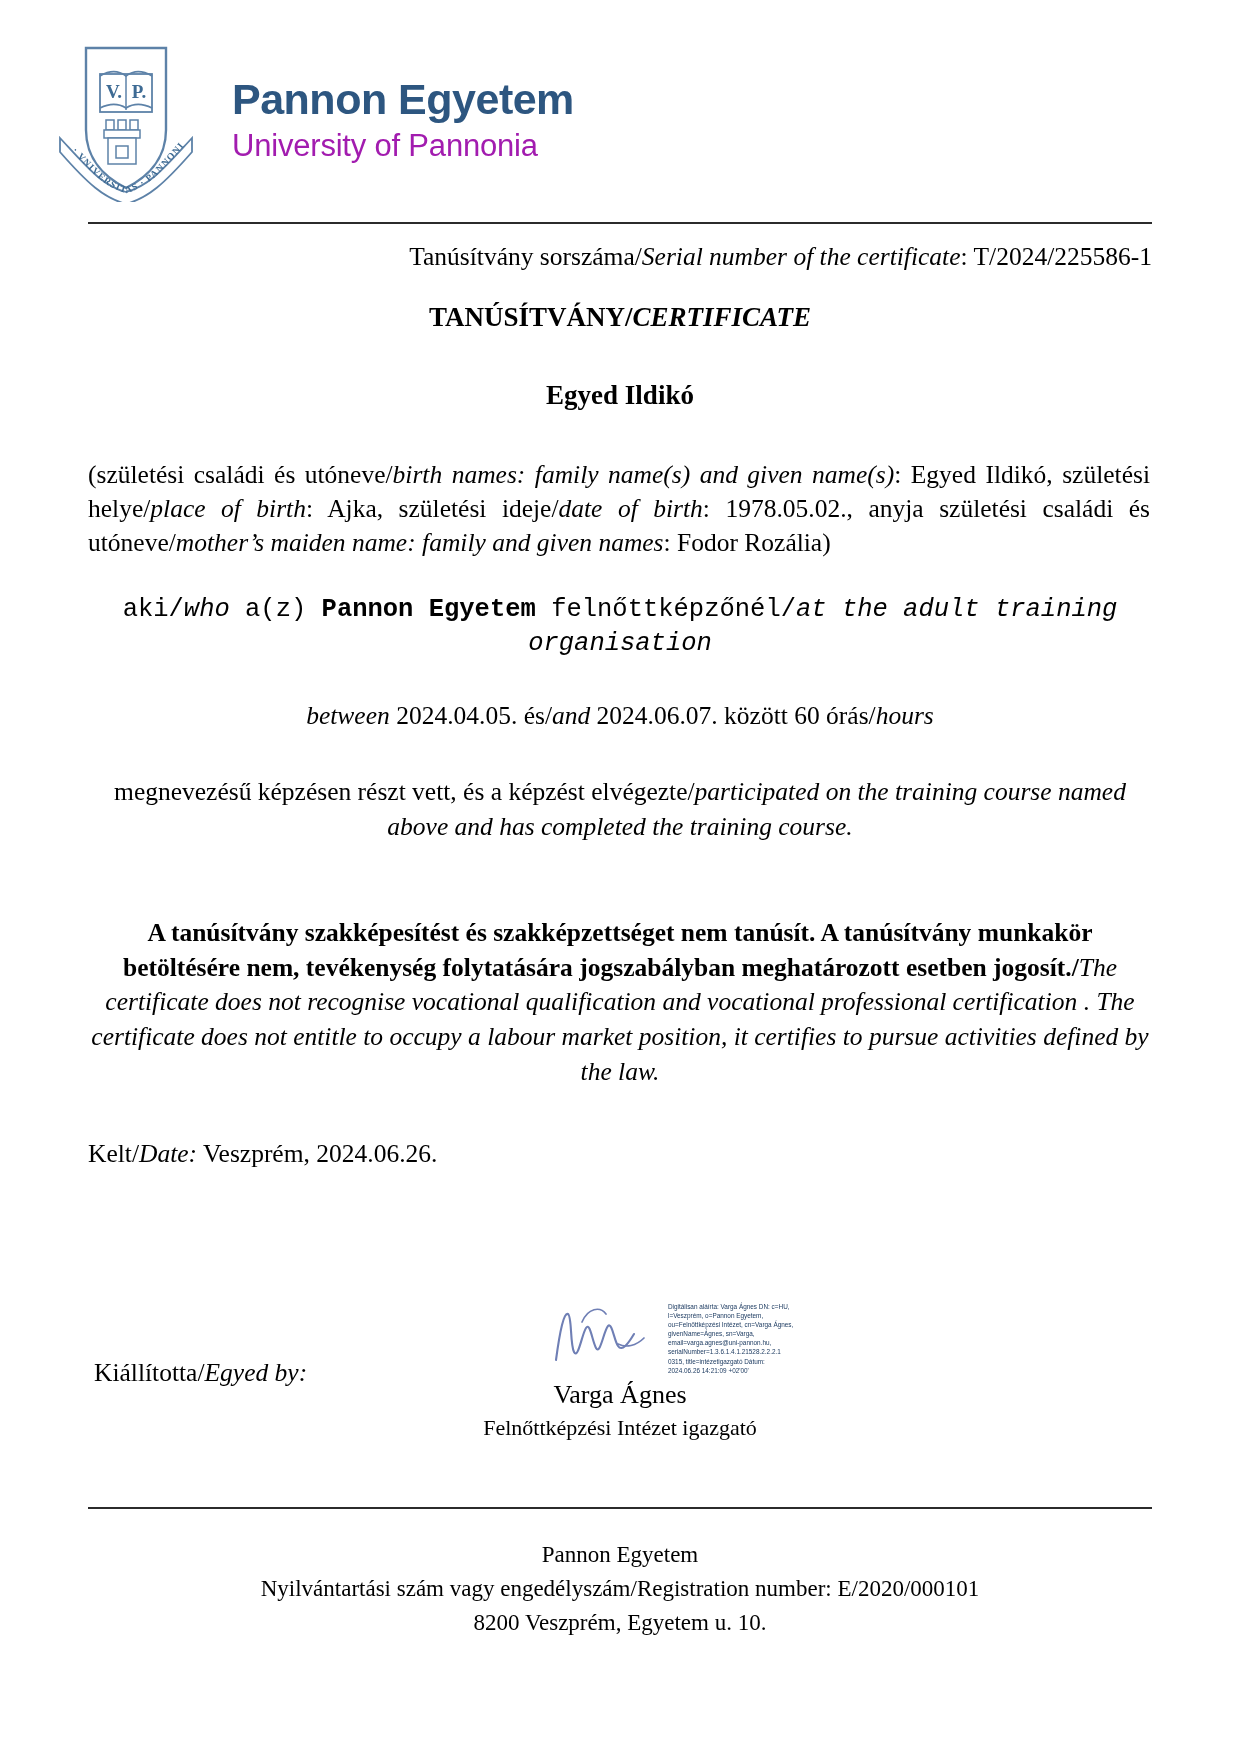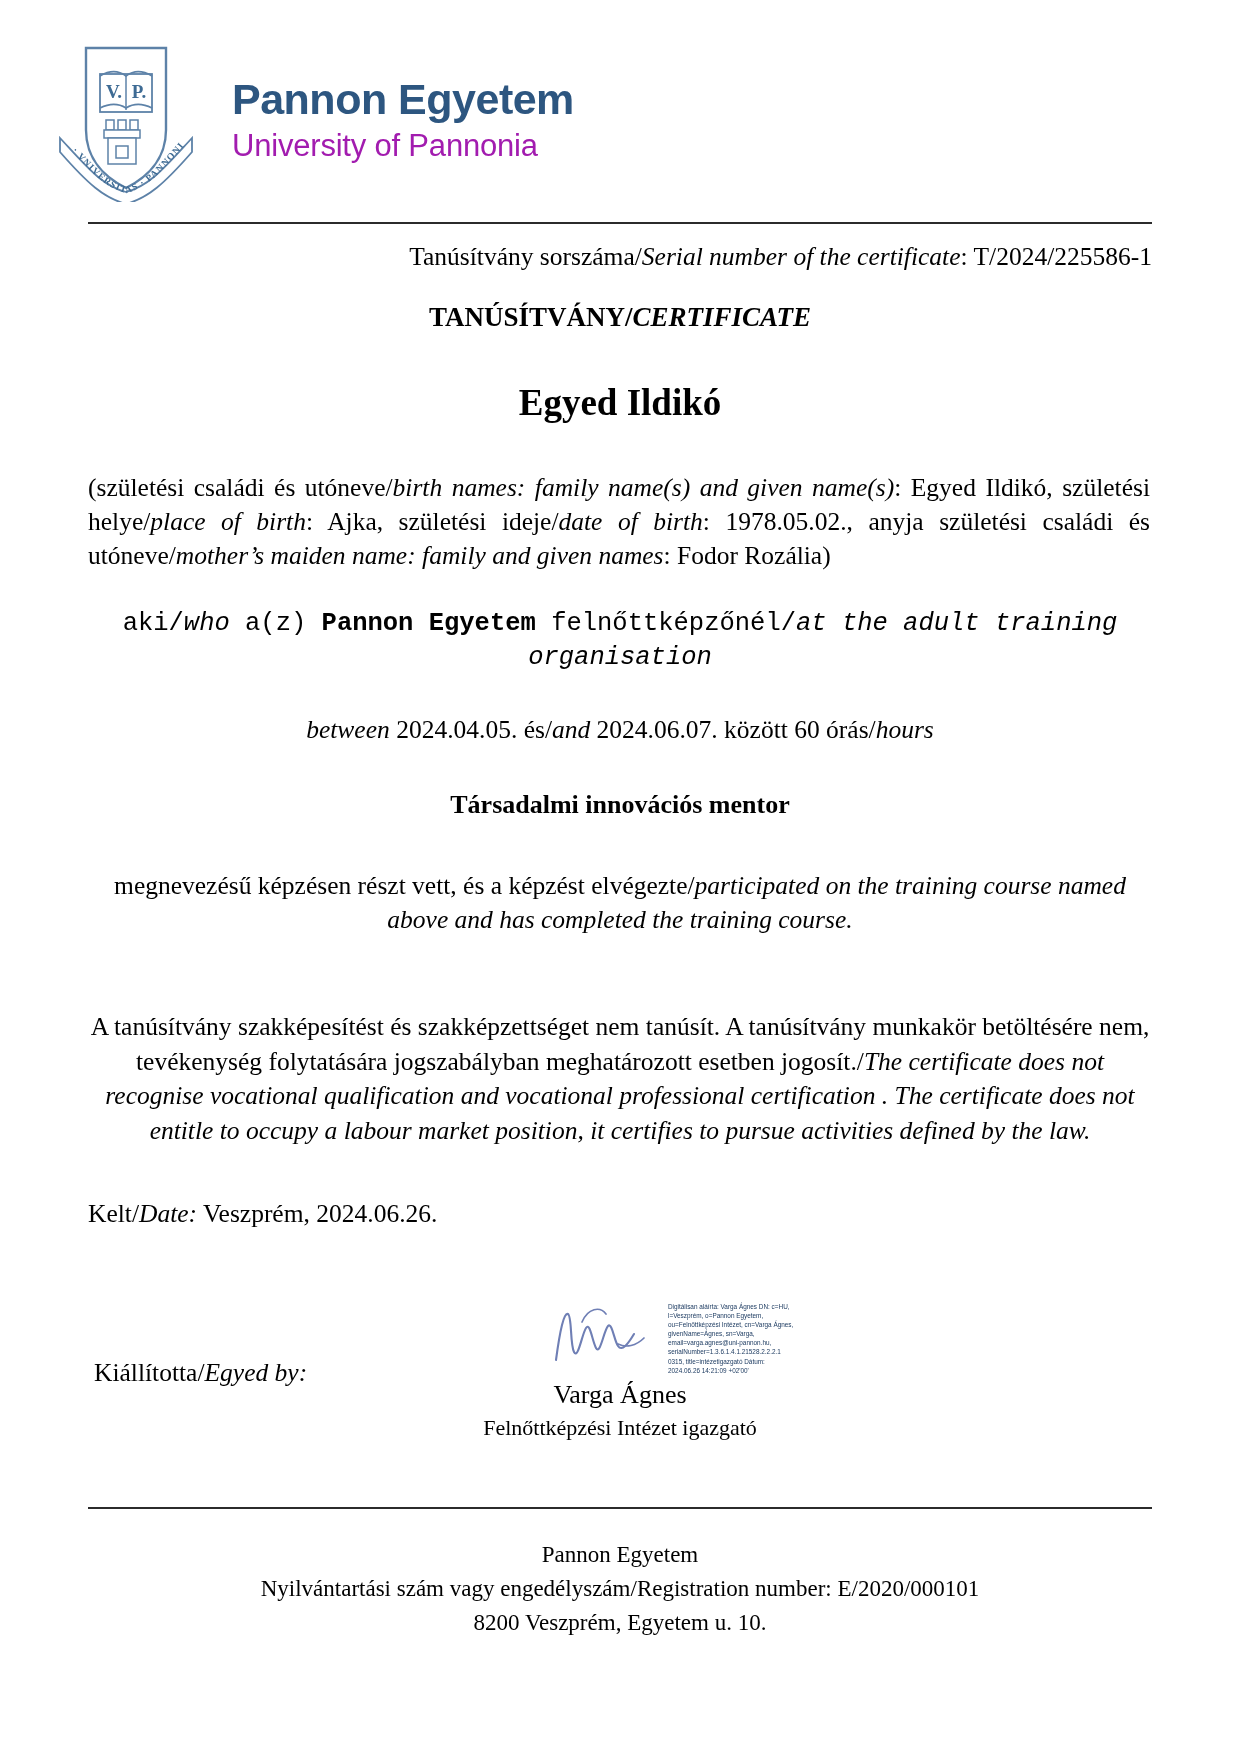--- a/index.html
+++ b/index.html
@@ -83,21 +83,21 @@
   .bi { font-weight: bold; font-style: italic; }
 
   .line-serial { text-align: right; margin: 0 0 26px 0; }
   .title {
     text-align: center;
     font-size: 27px;
     margin: 0 0 42px 0;
   }
   .holder-name {
     text-align: center;
-    font-size: 37px;
+    font-size: 27px;
     font-weight: bold;
     margin: 0 0 44px 0;
   }
   .birth-block {
     margin: 0 2px 34px 0;
     text-align: justify;
     text-align-last: left;
   }
   .for-line { text-align: center; margin: 0 0 38px 0; }
   .org-line { text-align: center; margin: 0 0 38px 0; font-family: Liberation Mono, monospace; }
@@ -111,21 +111,21 @@
   .participated {
     text-align: center;
     margin: 0 0 72px 0;
     line-height: 1.35;
   }
   .disclaimer {
     text-align: center;
     margin: 0 0 48px 0;
     line-height: 1.36;
   }
-  .disclaimer .hu-part { display: inline; }
+  .disclaimer .hu-part { display: inline; font-weight: bold; }
   .issue-date {
     text-align: left;
     margin: 0;
   }
 
   
   .sig-area {
     position: absolute;
     top: 1300px;
     left: 88px;
@@ -247,21 +247,20 @@
     <p class="org-line">
       <span>aki/</span><span class="i">who</span><span> a(z) </span><span class="b">Pannon Egyetem</span><span> felnőttképzőnél/</span><span class="i">at the adult training organisation</span>
     </p>
 
     <p class="dates-line">
       <span class="i">between</span>
       <span>2024.04.05.</span><span> és/</span><span class="i">and</span>
       <span>2024.06.07.</span><span> között </span><span>60 órás/</span><span class="i">hours</span>
     </p>
 
-    <p class="course-name">Társadalmi innovációs mentor</p>
 
     <p class="participated">
       <span>megnevezésű képzésen részt vett, és a képzést elvégezte/</span><span class="i">participated on the training course named above and has completed the training course.</span>
     </p>
 
     <p class="disclaimer">
       <span class="hu-part">A tanúsítvány szakképesítést és szakképzettséget nem tanúsít. A tanúsítvány munkakör betöltésére nem, tevékenység folytatására jogszabályban meghatározott esetben jogosít./</span><span class="i">The certificate does not recognise vocational qualification and vocational professional certification . The certificate does not entitle to occupy a labour market position, it certifies to pursue activities defined by the law.</span>
     </p>
 
     <p class="issue-date">

